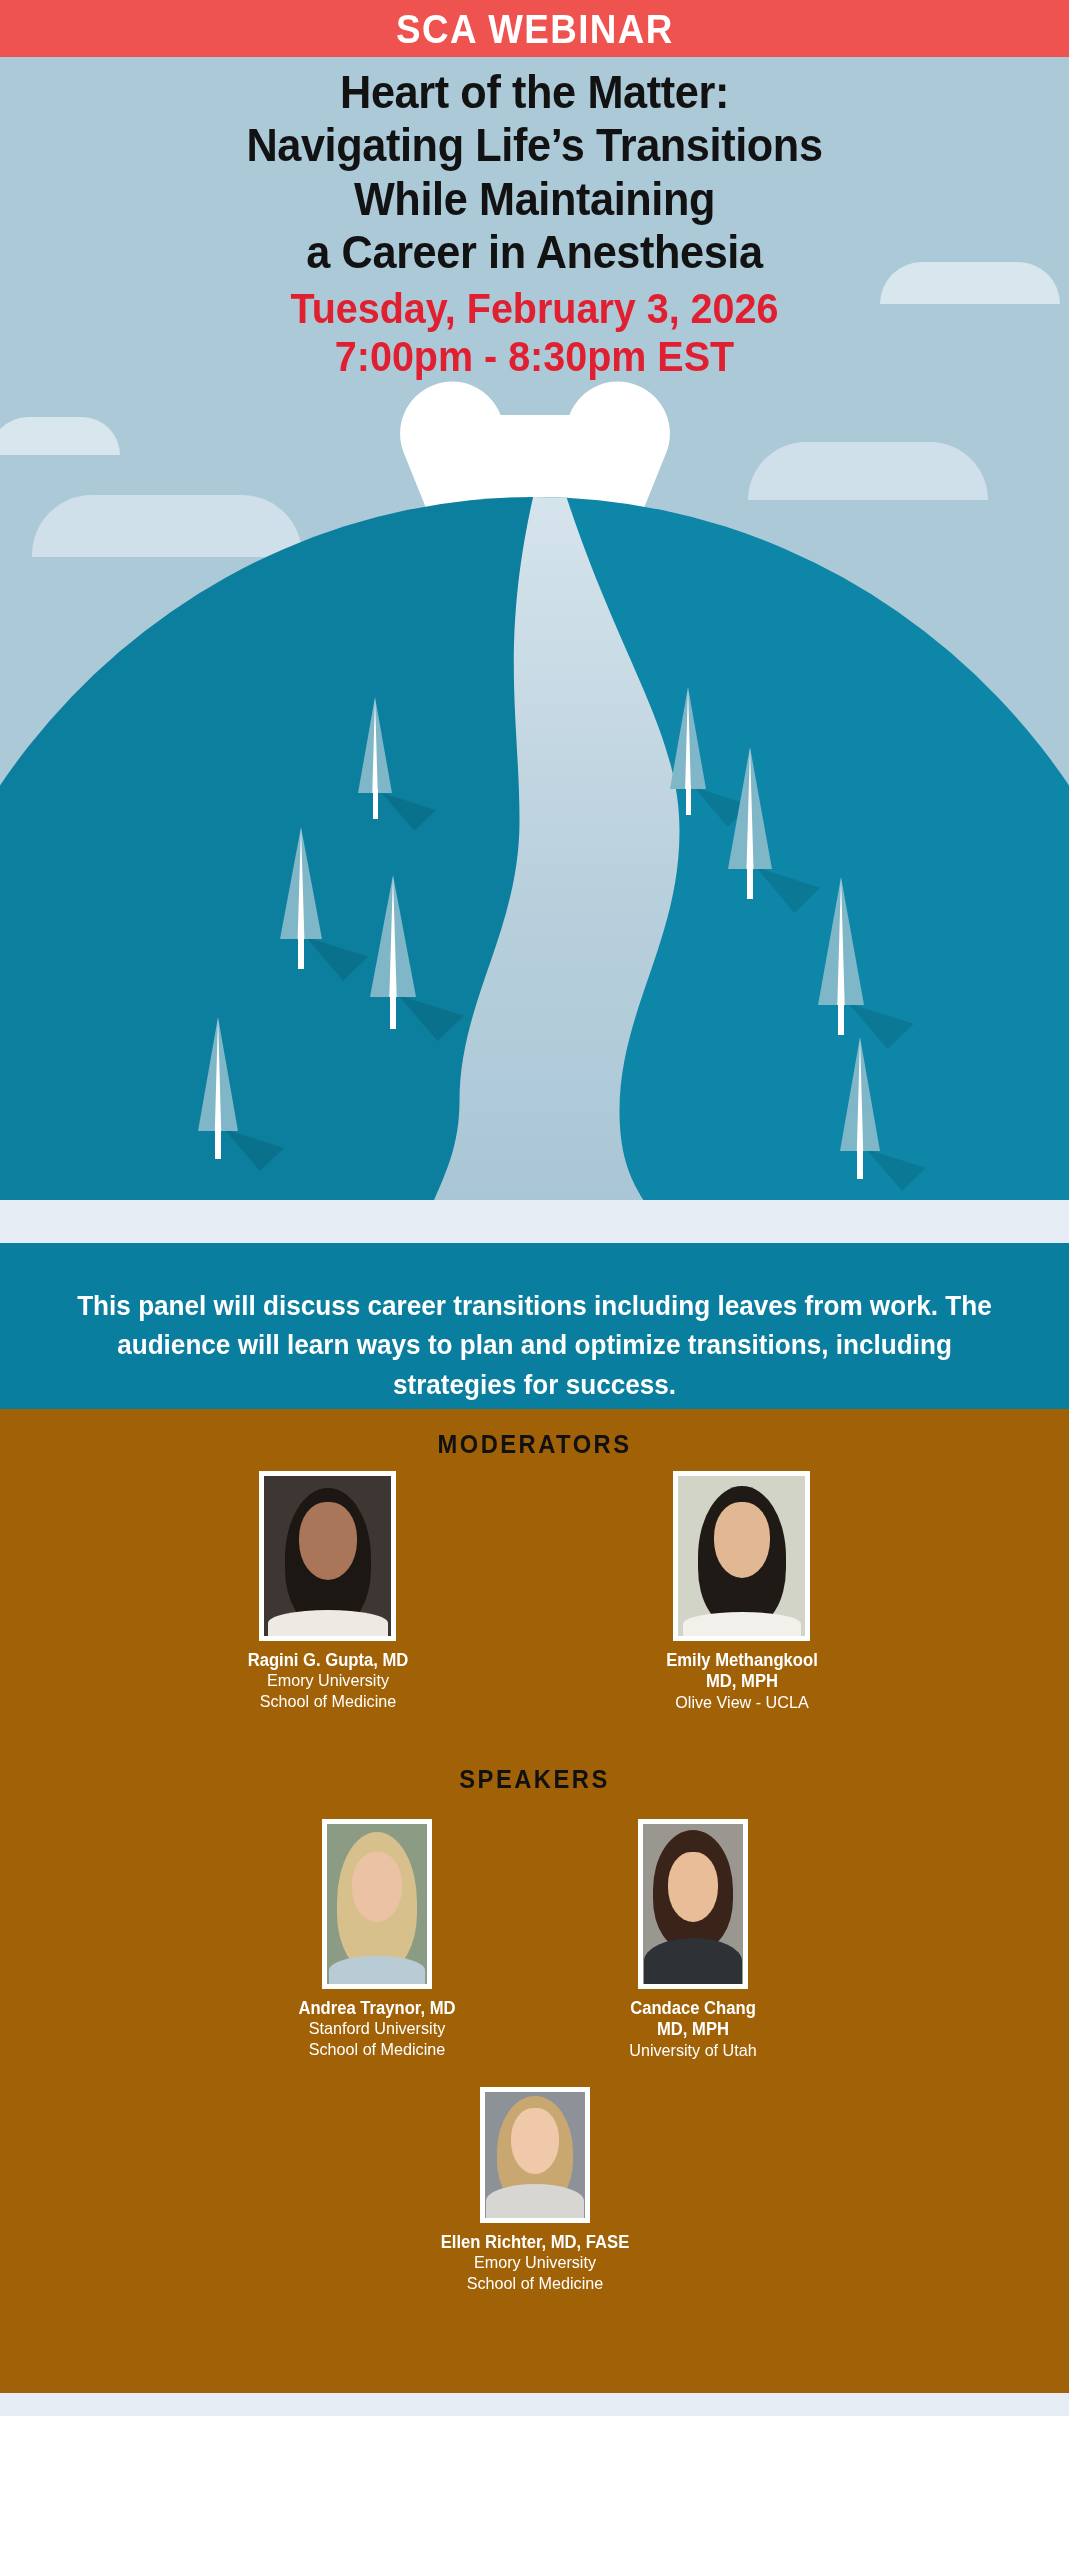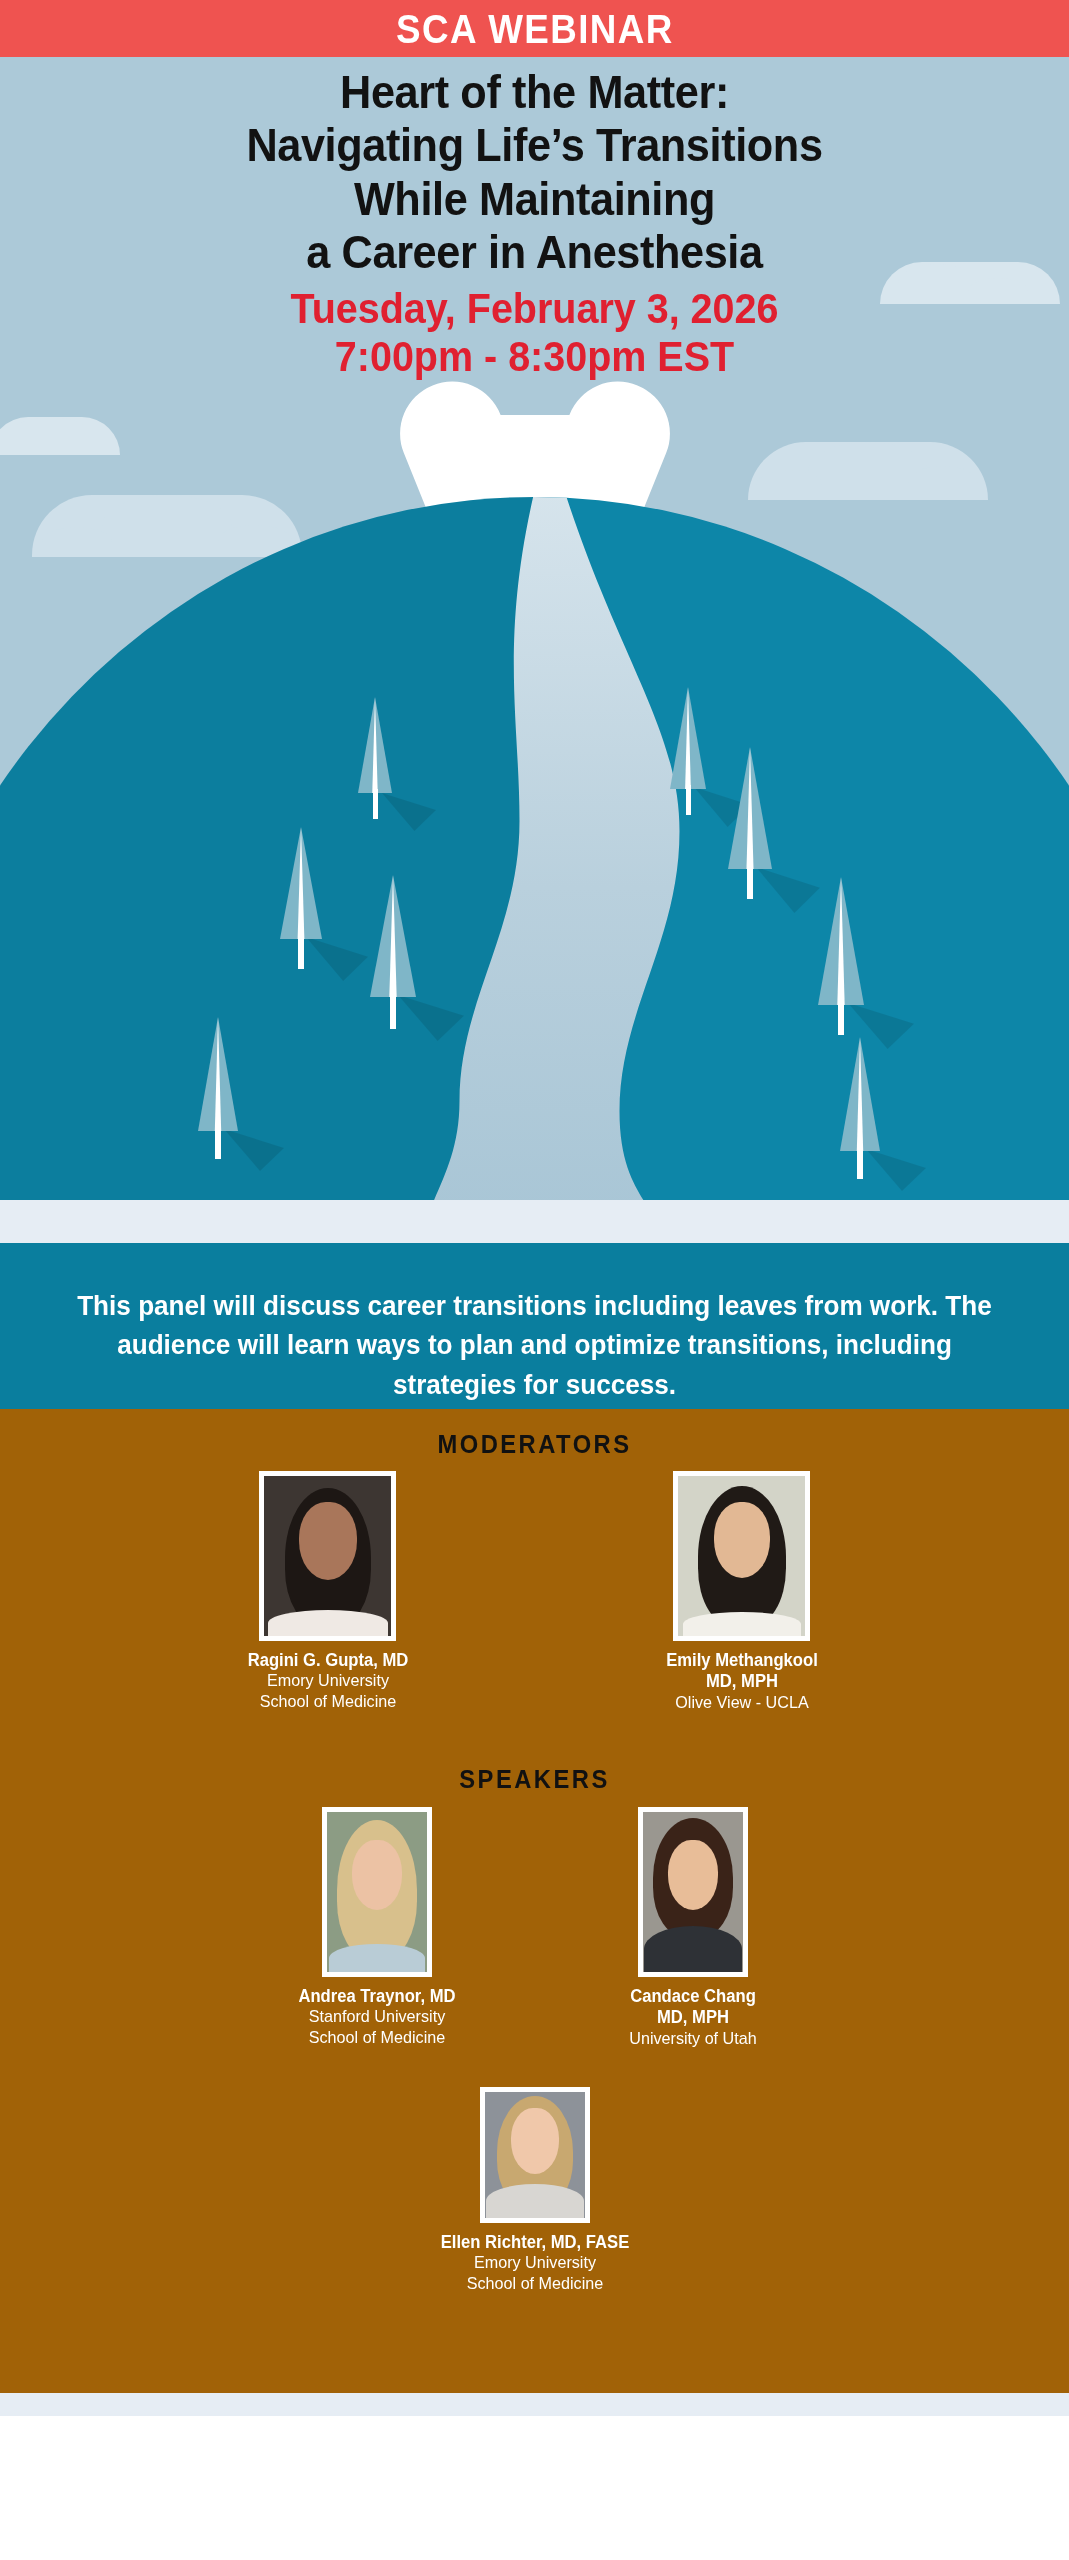--- a/index.html
+++ b/index.html
@@ -238,21 +238,21 @@
   .heading-mods { position: absolute; left: 0; top: 21px; width: 1069px; }
   .heading-spk  { position: absolute; left: 0; top: 356px; width: 1069px; }
 
   .row {
     position: absolute;
     width: 1069px;
     display: flex;
     justify-content: center;
   }
   .row-mods { top: 62px; gap: 214px; }
-  .row-spk1 { top: 398px; gap: 116px; }
+  .row-spk1 { top: 410px; gap: 116px; }
   .row-spk2 { top: 678px; gap: 200px; }
 
   .person {
     width: 200px;
     text-align: center;
   }
   .photo-frame {
     background: #ffffff;
     padding: 5px;
     display: inline-block;

